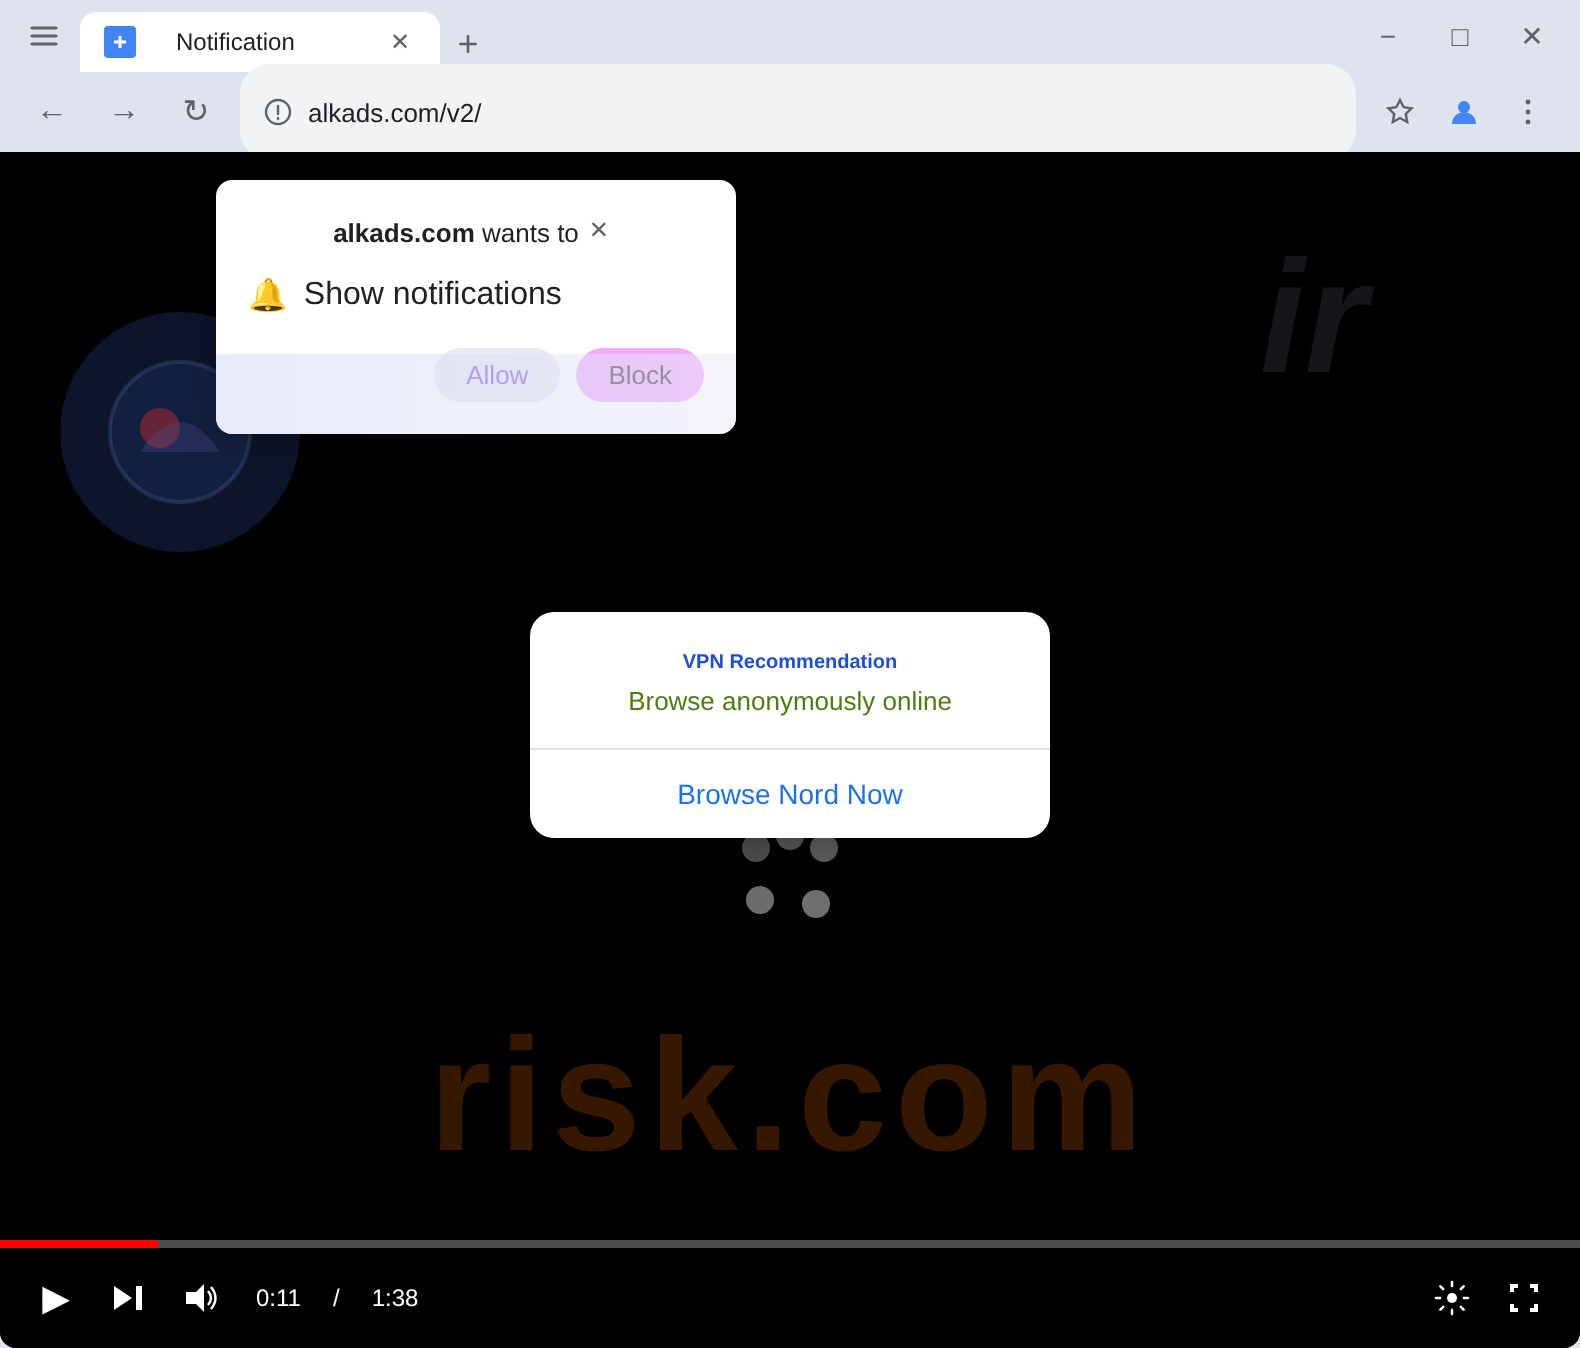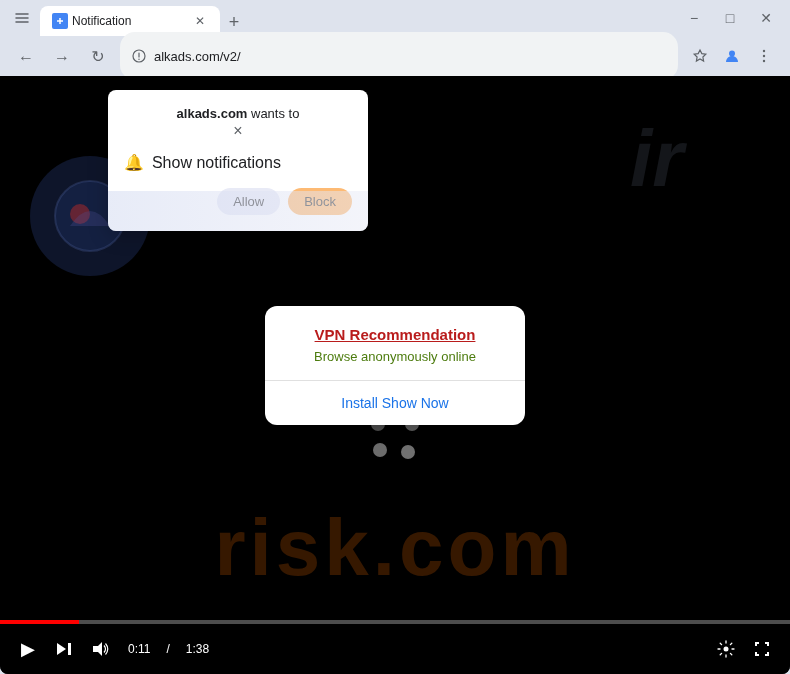--- a/index.html
+++ b/index.html
@@ -36,21 +36,21 @@
       flex: 1;
       height: 36px;
     }
     .tab {
       background: #ffffff;
       border-radius: 8px 8px 0 0;
       height: 30px;
       display: flex;
       align-items: center;
       padding: 0 12px;
-      gap: 4px;
+      gap: 20px;
       min-width: 180px;
       font-size: 12px;
       color: #202124;
       margin-top: 44px;
     }
     .tab-icon {
       width: 16px;
       height: 16px;
       background: #4285f4;
       border-radius: 2px;
@@ -235,23 +235,22 @@
       width: 260px;
       background: #ffffff;
       border-radius: 8px;
       box-shadow: 0 4px 20px rgba(0,0,0,0.25);
       padding: 16px;
       z-index: 100;
     }
     .popup-header {
       display: flex;
       align-items: center;
-      justify-content: space-between;
+      justify-content: center;
       margin-bottom: 12px;
-      flex-direction: column;
     }
     .popup-title {
       font-size: 13px;
       color: #202124;
       font-weight: 400;
     }
     .popup-title strong {
       font-weight: 600;
     }
     .popup-close {
@@ -287,24 +286,24 @@
     .popup-btn {
       padding: 6px 16px;
       border-radius: 16px;
       border: none;
       cursor: pointer;
       font-size: 13px;
       font-weight: 500;
     }
     .btn-allow {
       background: #e8eaf6;
-      color: #404040;
+      color: #8b5cf6;
     }
     .btn-block {
-      background: #fdba74;
+      background: #f0abfc;
       color: #3c4043;
     }
     .popup-bg-element {
       position: absolute;
       bottom: 0;
       left: 0;
       right: 0;
       height: 40px;
       background: linear-gradient(to right, #d0d8f0, #e8eaf6);
       border-radius: 0 0 8px 8px;
@@ -322,25 +321,24 @@
       border-radius: 12px;
       box-shadow: 0 4px 20px rgba(0,0,0,0.3);
       overflow: hidden;
       z-index: 50;
     }
     .vpn-card-content {
       padding: 20px 20px 16px;
       text-align: center;
     }
     .vpn-title {
-      font-size: 15px;
+      font-size: 10px;
       font-weight: 600;
-      color: #b91c1c;
+      color: #1d4ed8;
       margin-bottom: 6px;
-      text-decoration: underline;
     }
     .vpn-subtitle {
       font-size: 13px;
       color: #4d7c0f;
     }
     .vpn-divider {
       height: 1px;
       background: #e0e0e0;
     }
     .vpn-link {
@@ -513,21 +511,21 @@
         <button class="popup-btn btn-block">Block</button>
       </div>
     </div>
 
     <div class="vpn-card">
       <div class="vpn-card-content">
         <div class="vpn-title">VPN Recommendation</div>
         <div class="vpn-subtitle">Browse anonymously online</div>
       </div>
       <div class="vpn-divider"></div>
-      <a class="vpn-link">Install Show Now</a>
+      <a class="vpn-link">Browse Nord Now</a>
     </div>
 
     <div class="loading-spinner">
       <div class="spinner-dot"></div>
       <div class="spinner-dot"></div>
       <div class="spinner-dot"></div>
       <div class="spinner-dot"></div>
       <div class="spinner-dot"></div>
     </div>
 

